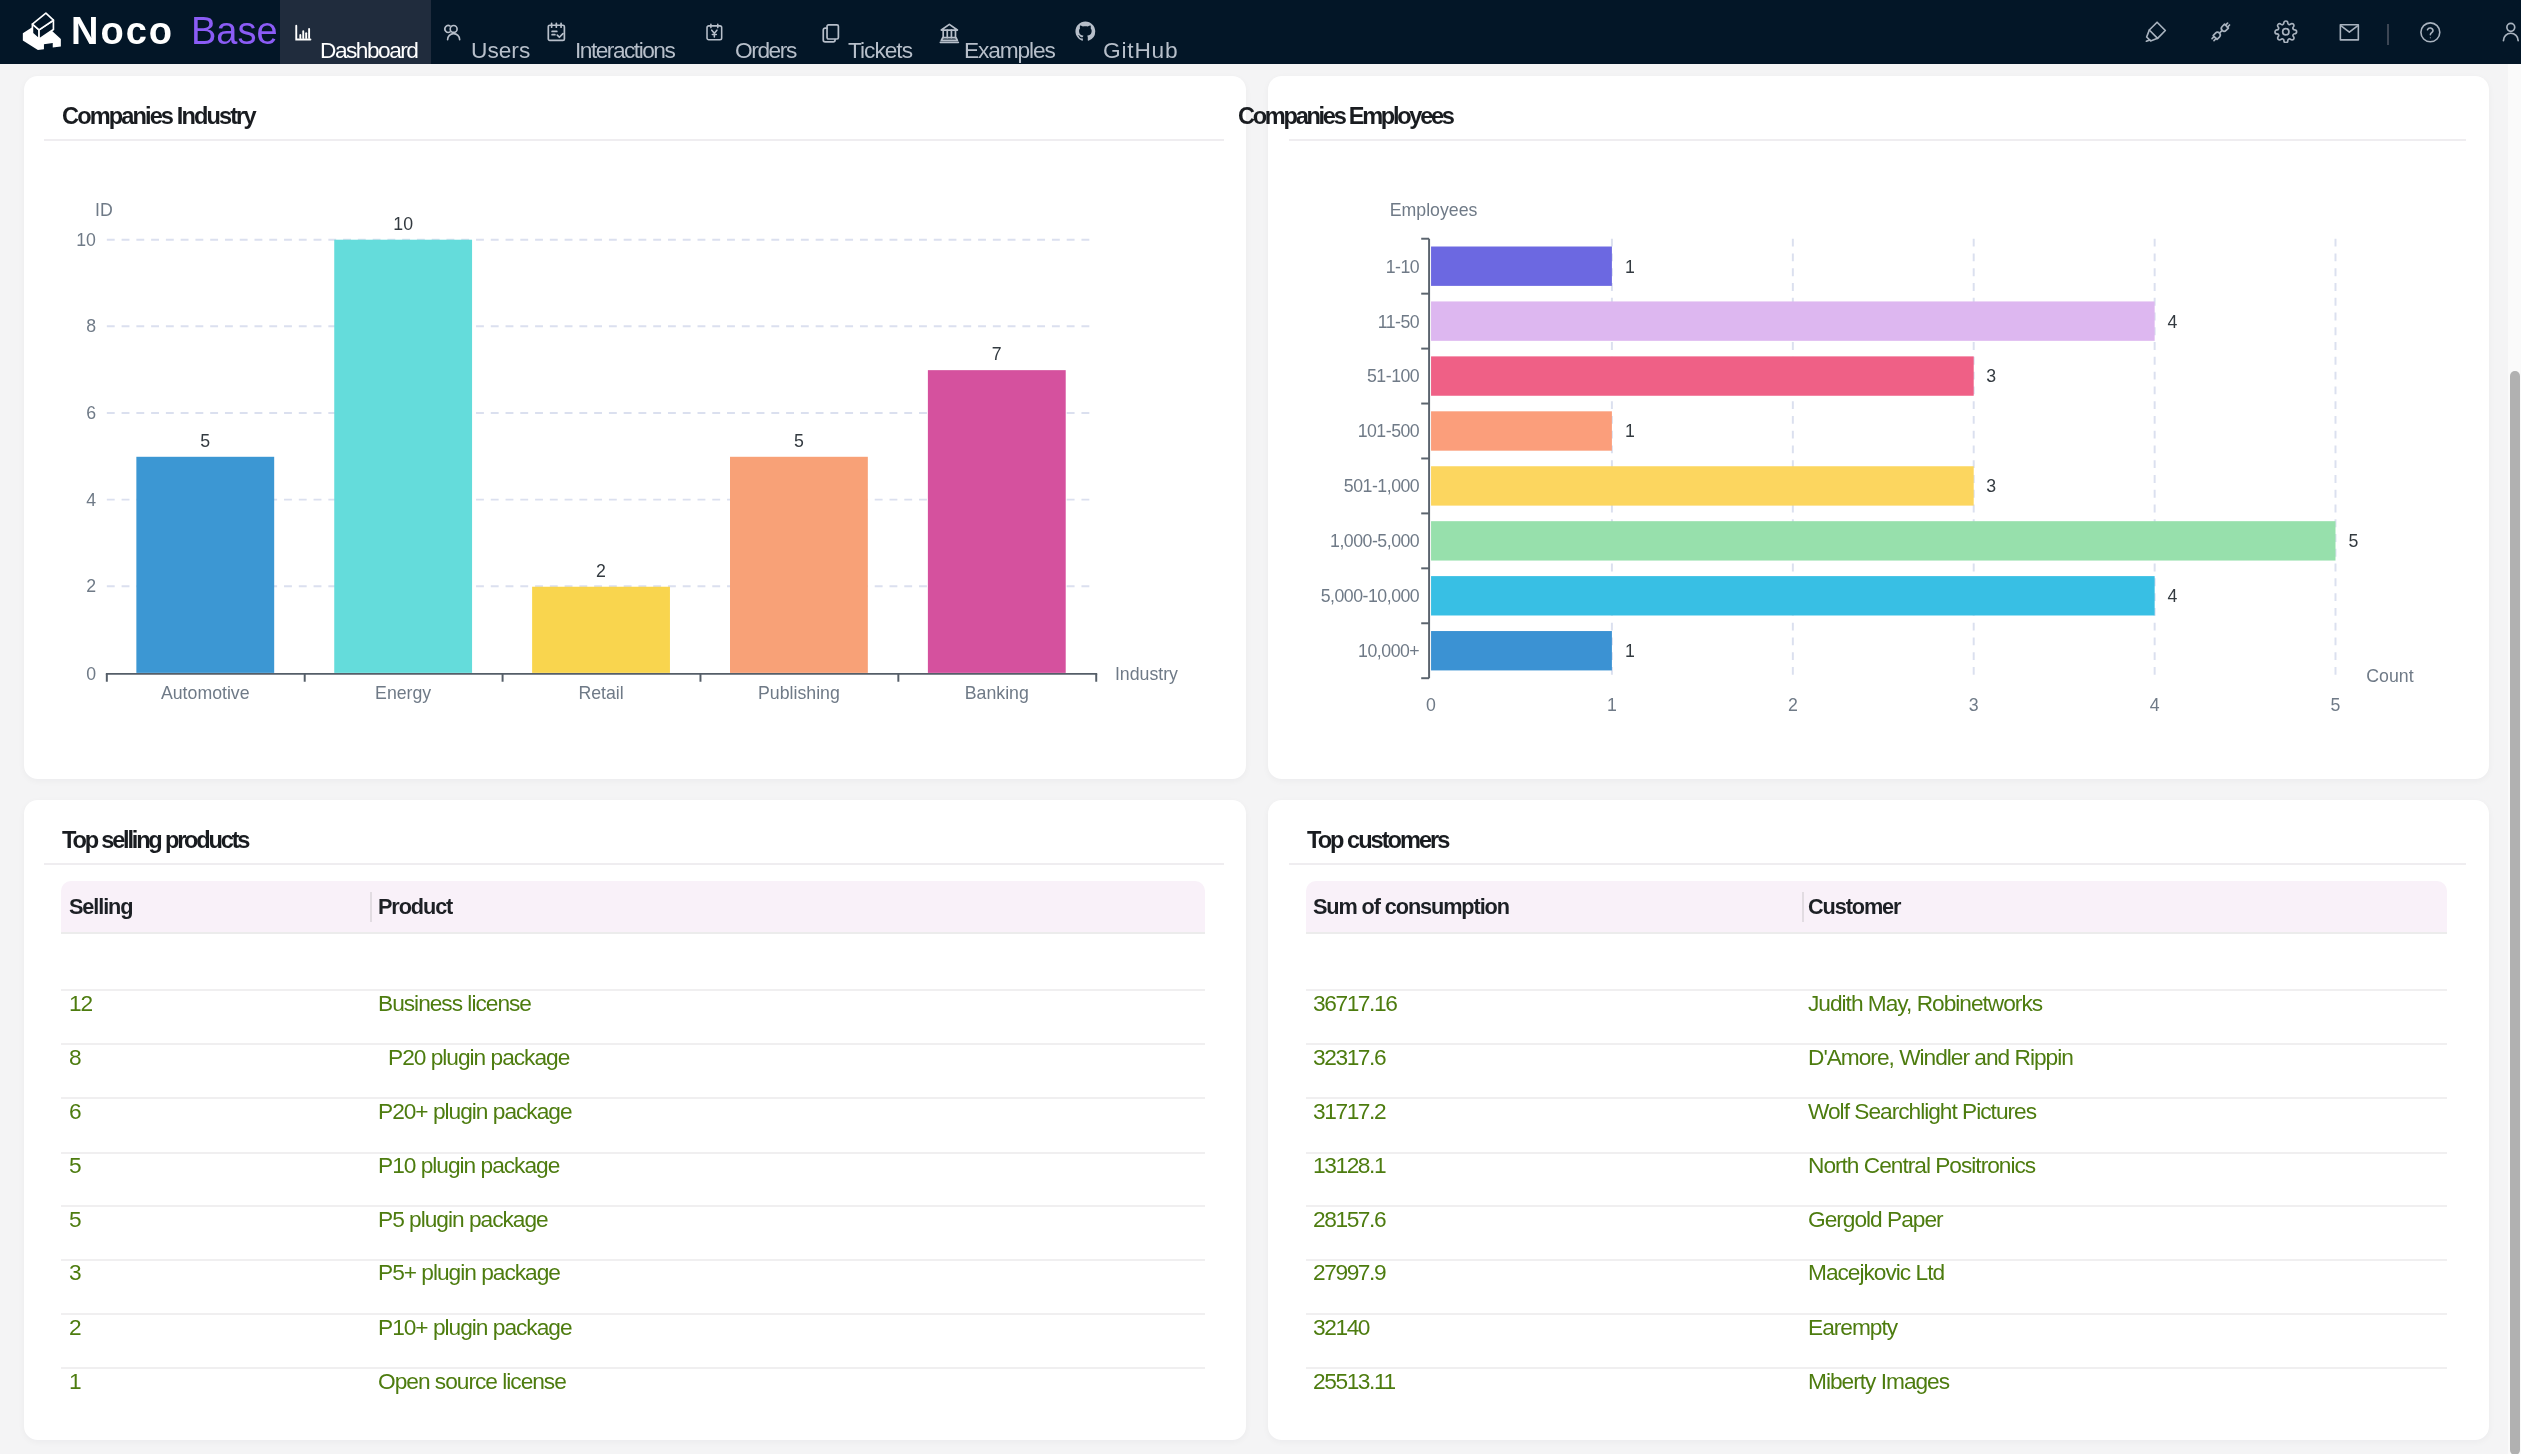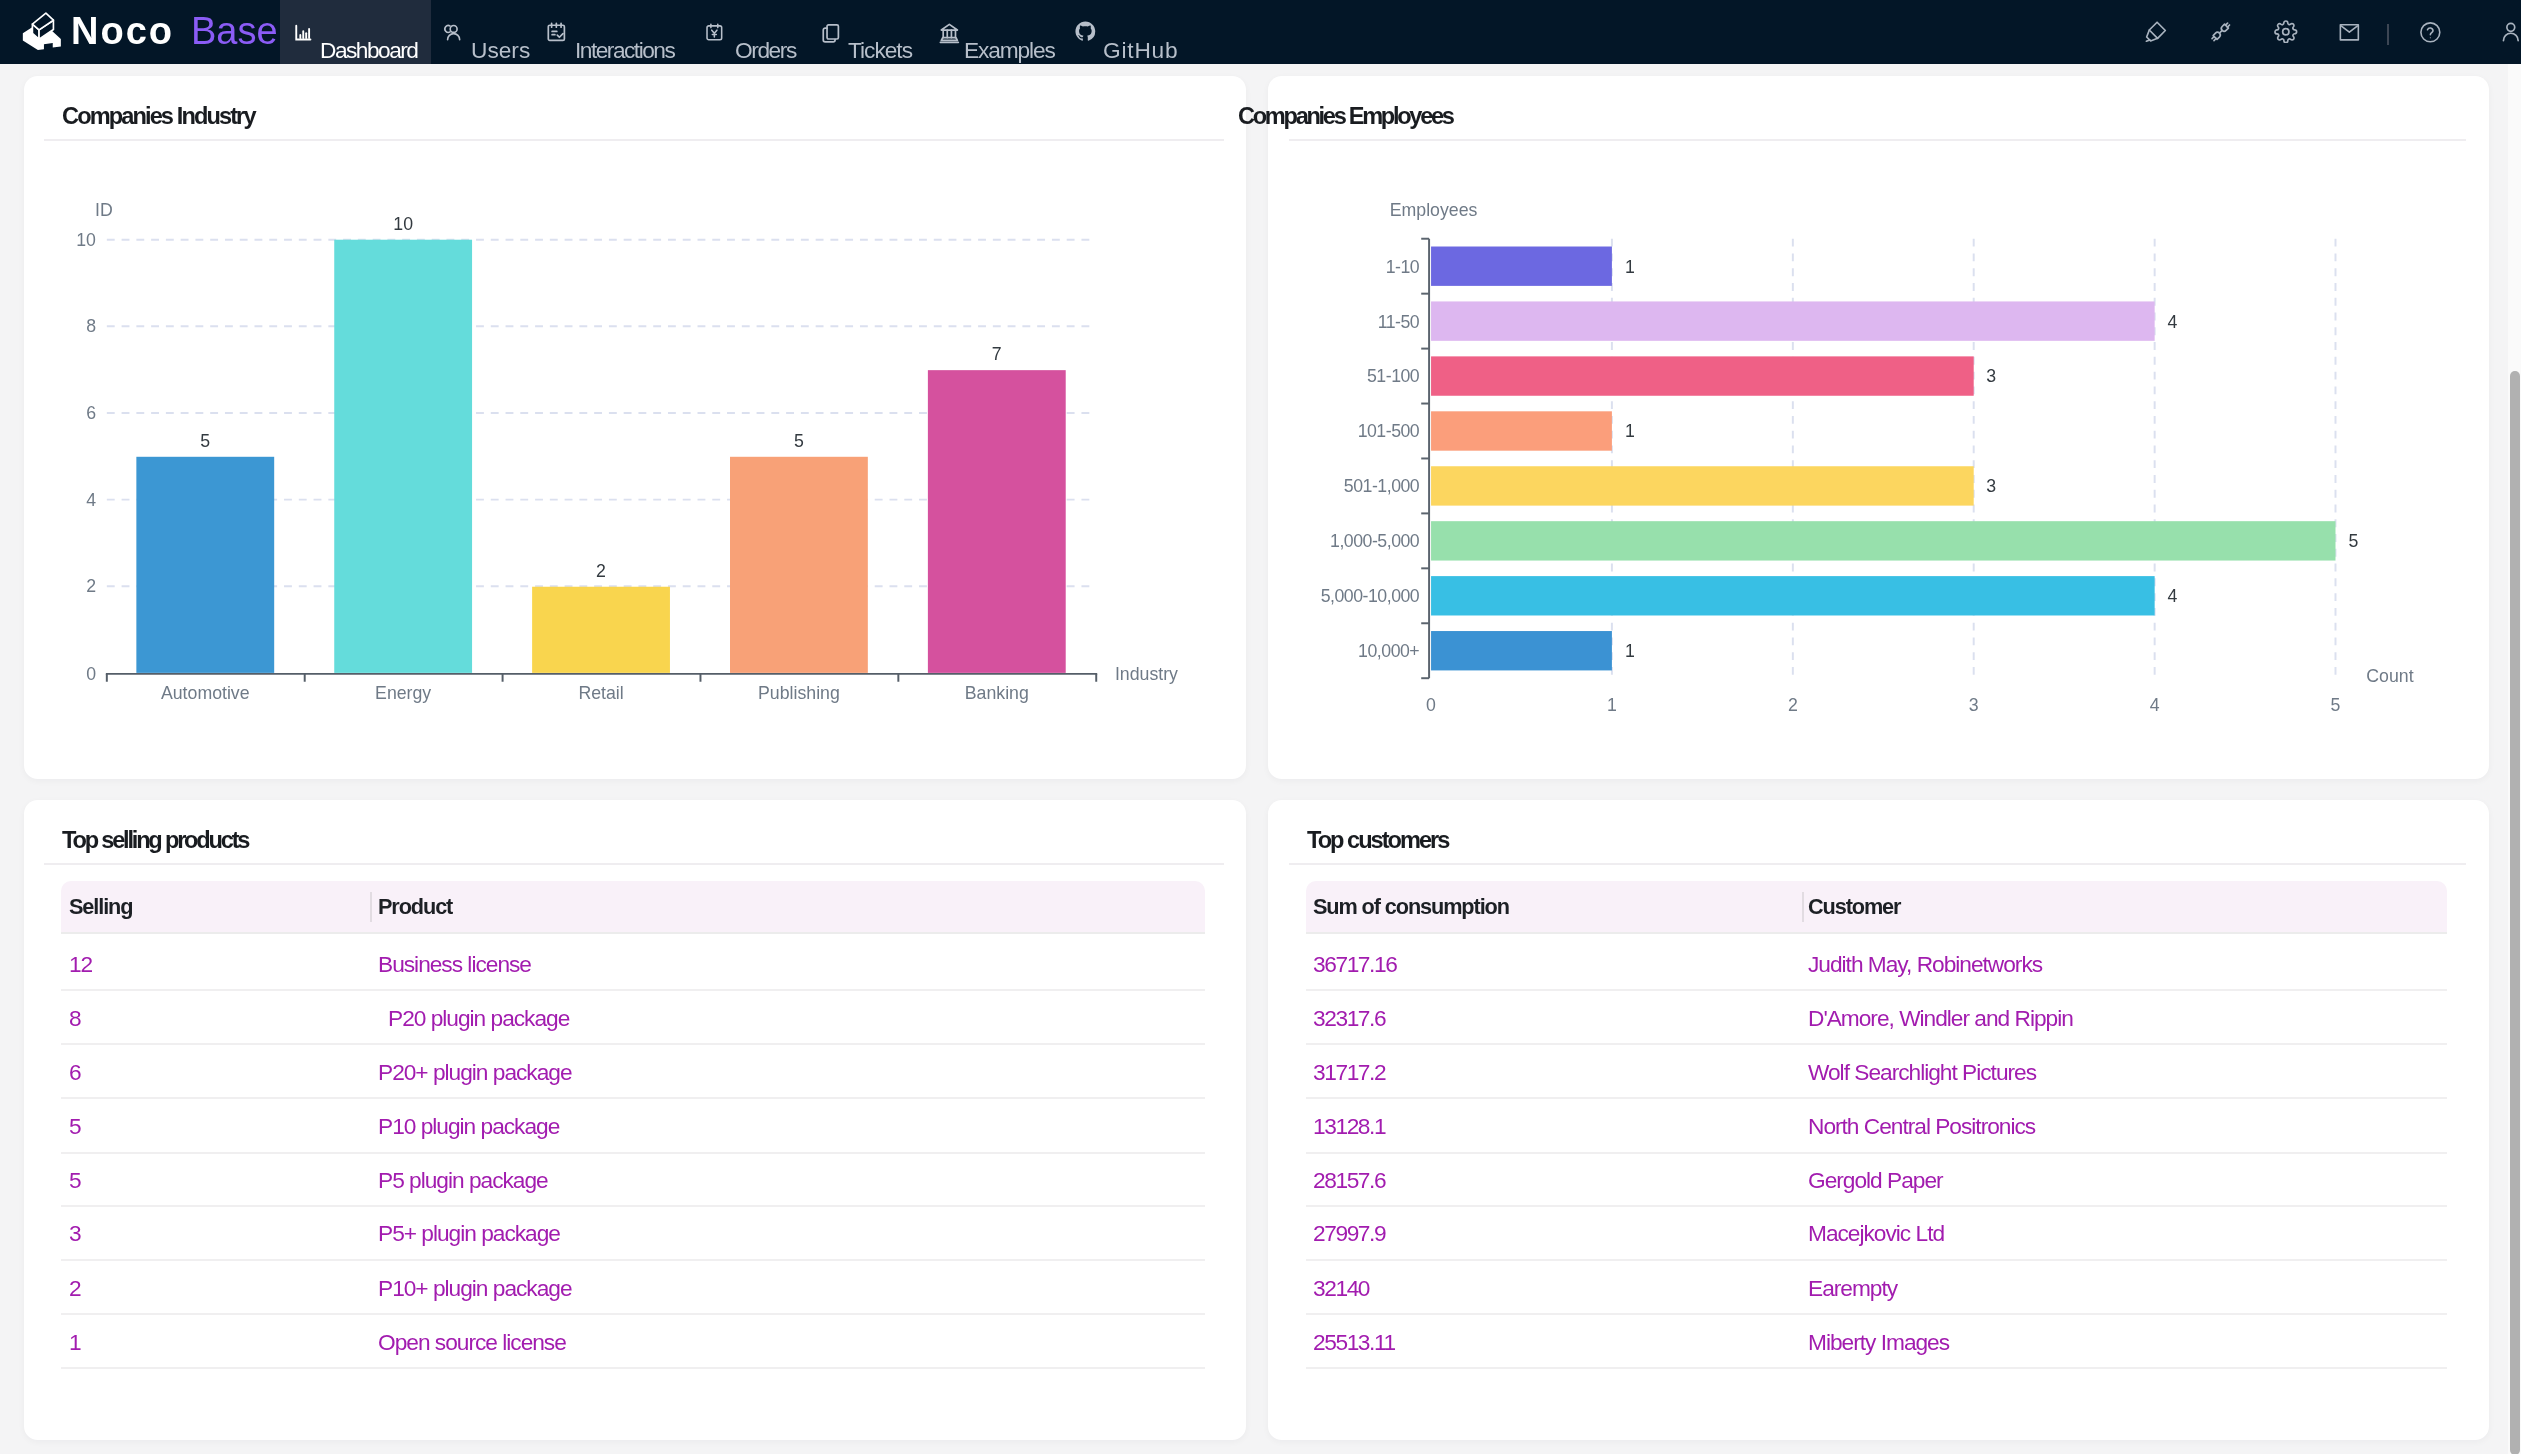--- a/index.html
+++ b/index.html
@@ -10,21 +10,21 @@
 #nav { position:absolute; left:0; top:0; width:2522px; height:64px; background:#031627; }
 #navactive { position:absolute; left:280px; top:0; width:151px; height:64px; background:#202c3d; }
 .navlab { position:absolute; top:22.7px; font-size:22.7px; line-height:22.7px; color:#b7bfca; white-space:nowrap;margin-top:16px; }
 .navlab.on { color:#ffffff; }
 .brand { position:absolute; top:11.8px; font-size:38px; line-height:39px; color:#ffffff; letter-spacing:0; }
 .card { position:absolute; background:#ffffff; border-radius:13.8px; box-shadow:0 2px 7.9px rgba(20,20,40,0.04); }
 .ctitle { position:absolute; font-size:23.6px; font-weight:bold; letter-spacing:-1.6px; line-height:25.6px; color:#191c20; }
 .cdiv { position:absolute; height:2px; background:#efedf0; }
 .thead { position:absolute; background:#f9f1f9; border-radius:9.9px 9.9px 0 0; }
 .th { position:absolute; font-size:21.7px; font-weight:bold; letter-spacing:-1.1px; line-height:25.6px; color:#1d2025; }
-.td { position:absolute; font-size:22.7px; letter-spacing:-1px; line-height:25.6px; color:#a21caf; white-space:nowrap; }
+.td { position:absolute; font-size:22.7px; letter-spacing:-1px; line-height:25.6px; color:#4d7c0f; white-space:nowrap;margin-top:39px; }
 .num { letter-spacing:-1.4px !important; }
 .rowline { position:absolute; height:2px; background:#f0eff0; }
 .colsep { position:absolute; width:2px; background:#e2dce2; }
 </style>
 </head>
 <body>
 <div id="root">
   <div id="nav">
     <div id="navactive"></div>
     <div class="brand" style="left:71px; font-weight:800; letter-spacing:2px;">Noco</div>

